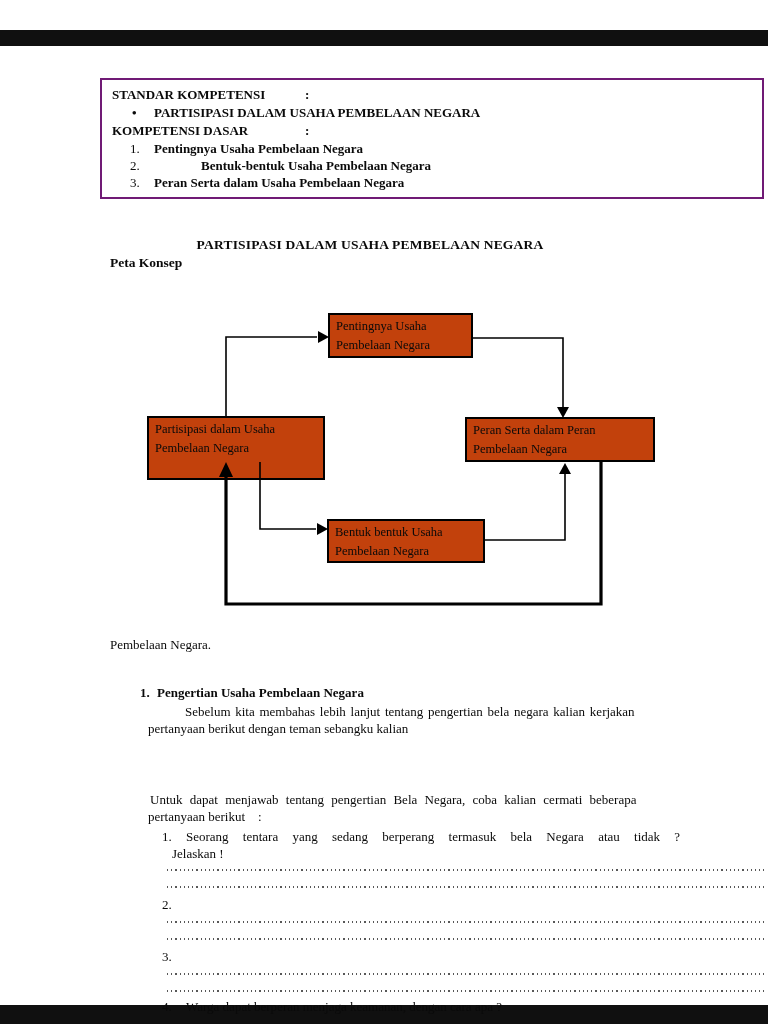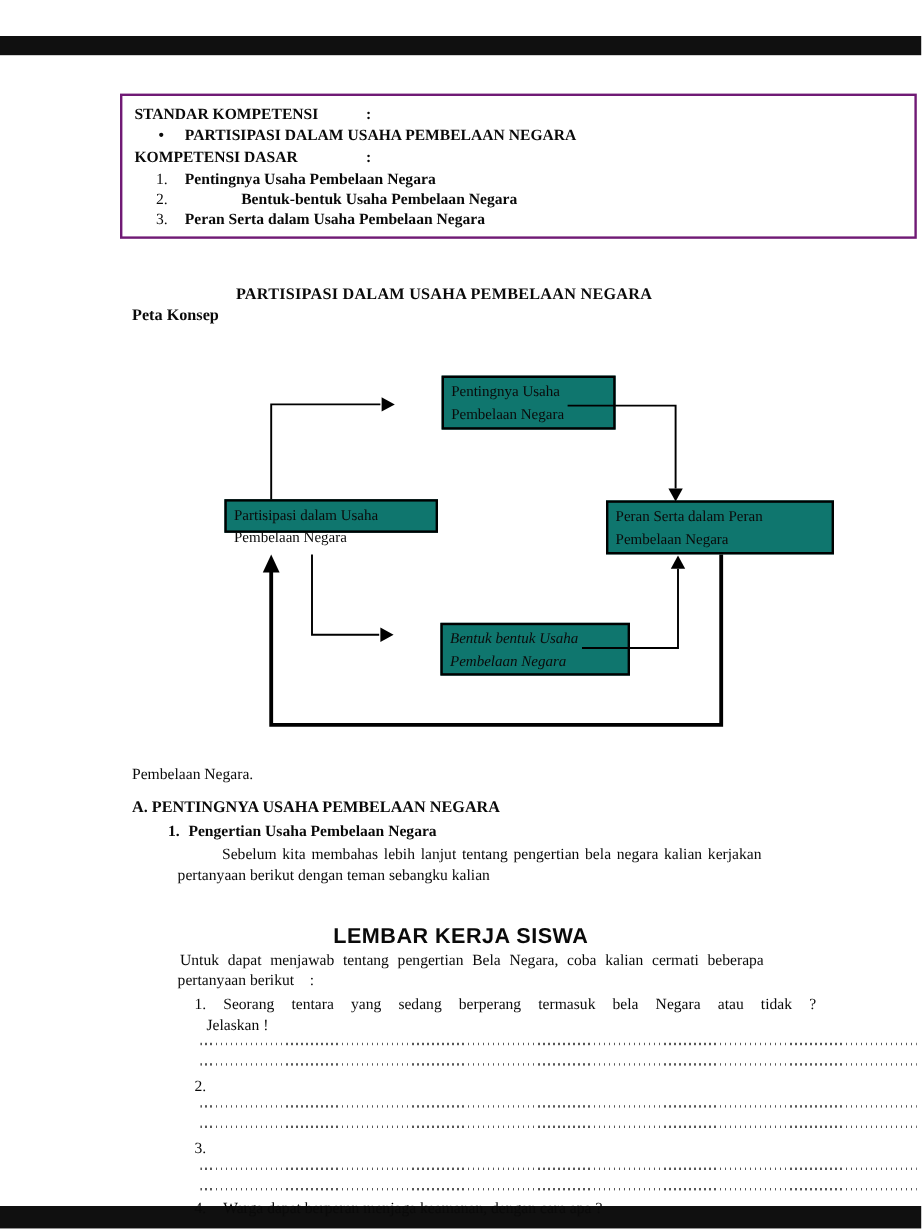--- a/index.html
+++ b/index.html
@@ -14,26 +14,26 @@
             border:2px solid #701a75;box-sizing:border-box;background:#fff;}
   .comp-box span{position:absolute;font-size:13px;white-space:nowrap;}
   .b{font-weight:bold;}
 
   .title{position:absolute;left:0;top:237px;width:740px;text-align:center;
          font-size:13.5px;font-weight:bold;letter-spacing:.2px;}
   .peta{position:absolute;left:110px;top:255px;font-size:13.5px;font-weight:bold;}
 
   
   .dsvg{position:absolute;left:0;top:0;width:768px;height:1024px;pointer-events:none;z-index:3;}
-  .dnode{position:absolute;border:2px solid #000;box-sizing:border-box;background:#0f766e;z-index:2;
-         font-size:12.5px;line-height:1.5;padding:2px 2px 0 6px;white-space:pre-line;margin-left:40px;}
+  .dnode{position:absolute;border:2px solid #000;box-sizing:border-box;background:#c2410c;z-index:2;
+         font-size:12.5px;line-height:1.5;padding:2px 2px 0 6px;white-space:pre-line;}
   .nA{left:328px;top:313px;width:145px;height:45px;}
-  .nB{left:147px;top:416px;width:178px;height:28px;}
+  .nB{left:147px;top:416px;width:178px;height:64px;}
   .nC{left:465px;top:417px;width:190px;height:45px;}
-  .nD{left:327px;top:519px;width:158px;height:44px;font-style:italic;}
+  .nD{left:327px;top:519px;width:158px;height:44px;}
 
   .line{position:absolute;font-size:13px;white-space:pre;}
   .head{font-size:13.5px;font-weight:bold;}
   .lks{position:absolute;left:0;top:770px;width:768px;text-align:center;
        font-family:"Liberation Sans", sans-serif;font-weight:bold;font-size:18px;letter-spacing:.4px;}
 
   .qnum{position:absolute;font-size:13px;}
   .dots{position:absolute;left:167px;width:597px;height:1.6px;opacity:.85;
         background:repeating-linear-gradient(90deg,#3a3a3a 0 1.2px,transparent 1.2px 4.2px);}
 
@@ -88,27 +88,25 @@
       <polygon points="318,331 318,343 329,337"></polygon>
       <polygon points="557,407 569,407 563,418"></polygon>
       <polygon points="317,523 317,535 328,529"></polygon>
       <polygon points="559,474 571,474 565,463"></polygon>
       <polygon points="219,477 233,477 226,462"></polygon>
     </g>
   </svg>
 
   <div class="line" style="left:110px;top:637px;">Pembelaan Negara.</div>
 
-  <div class="line head" style="left:110px;top:665px;">A. PENTINGNYA USAHA PEMBELAAN NEGARA</div>
   <div class="line b" style="left:140px;top:685px;">1.</div>
   <div class="line b" style="left:157px;top:685px;">Pengertian Usaha Pembelaan Negara</div>
   <div class="line ws1" style="left:185px;top:704px;">Sebelum kita membahas lebih lanjut tentang pengertian bela negara kalian kerjakan</div>
   <div class="line" style="left:148px;top:721px;">pertanyaan berikut dengan teman sebangku kalian</div>
 
-  <div class="lks">LEMBAR KERJA SISWA</div>
   <div class="line ws4" style="left:150px;top:792px;">Untuk dapat menjawab tentang pengertian Bela Negara, coba kalian cermati beberapa</div>
   <div class="line" style="left:148px;top:809px;">pertanyaan berikut    :</div>
 
   <span class="qnum" style="left:162px;top:829px;">1.</span>
   <div class="line ws11" style="left:186px;top:829px;text-align:right;">Seorang tentara yang sedang berperang termasuk bela Negara atau tidak ?</div>
   <div class="line" style="left:172px;top:846px;">Jelaskan !</div>
   <div class="dots" style="top:869px;"></div>
   <div class="dots" style="top:886px;"></div>
 
   <span class="qnum" style="left:162px;top:897px;">2.</span>

